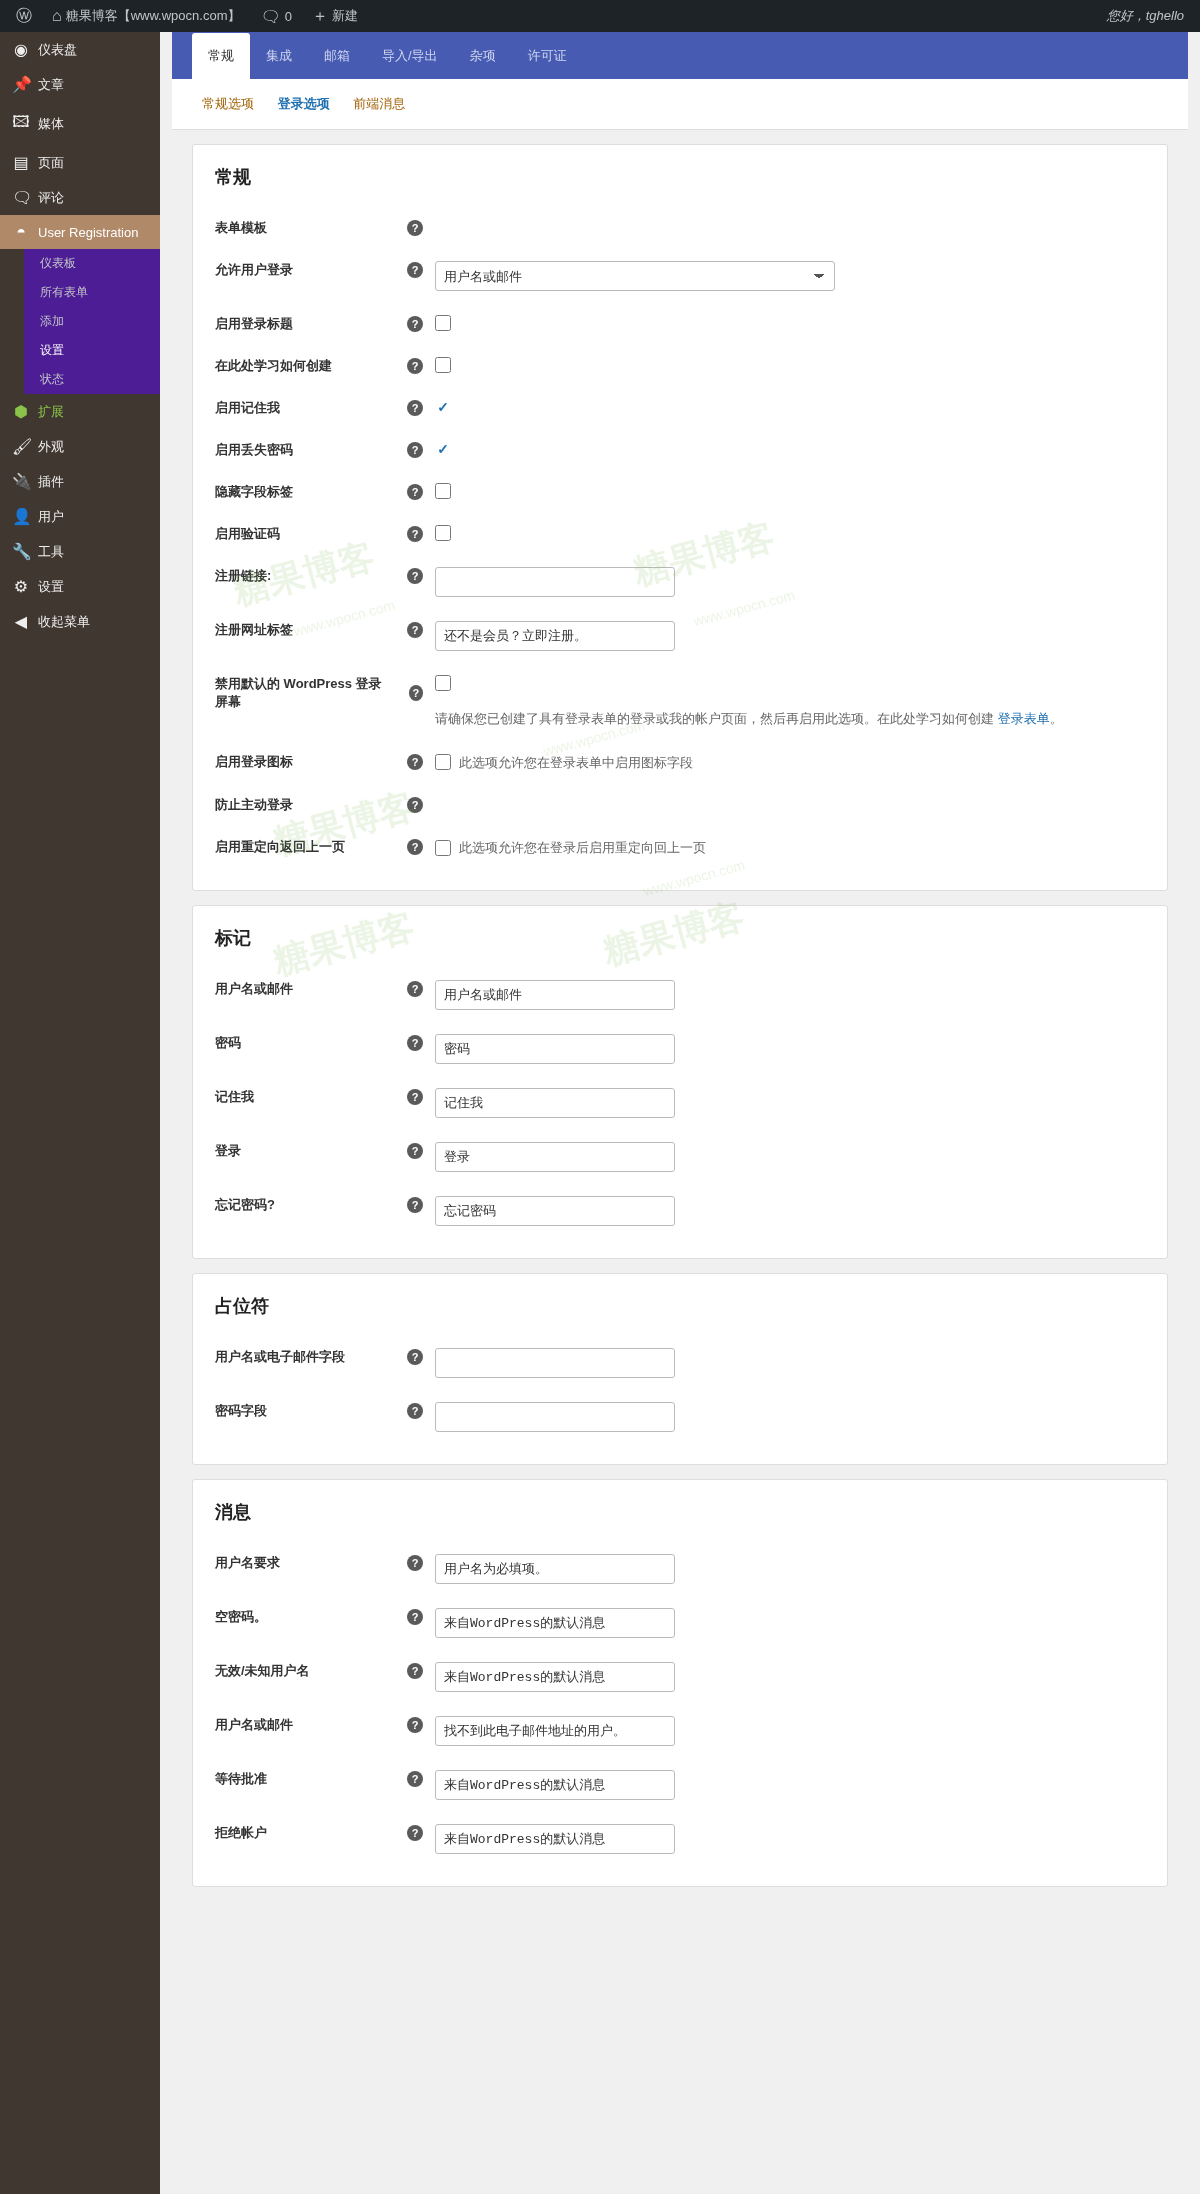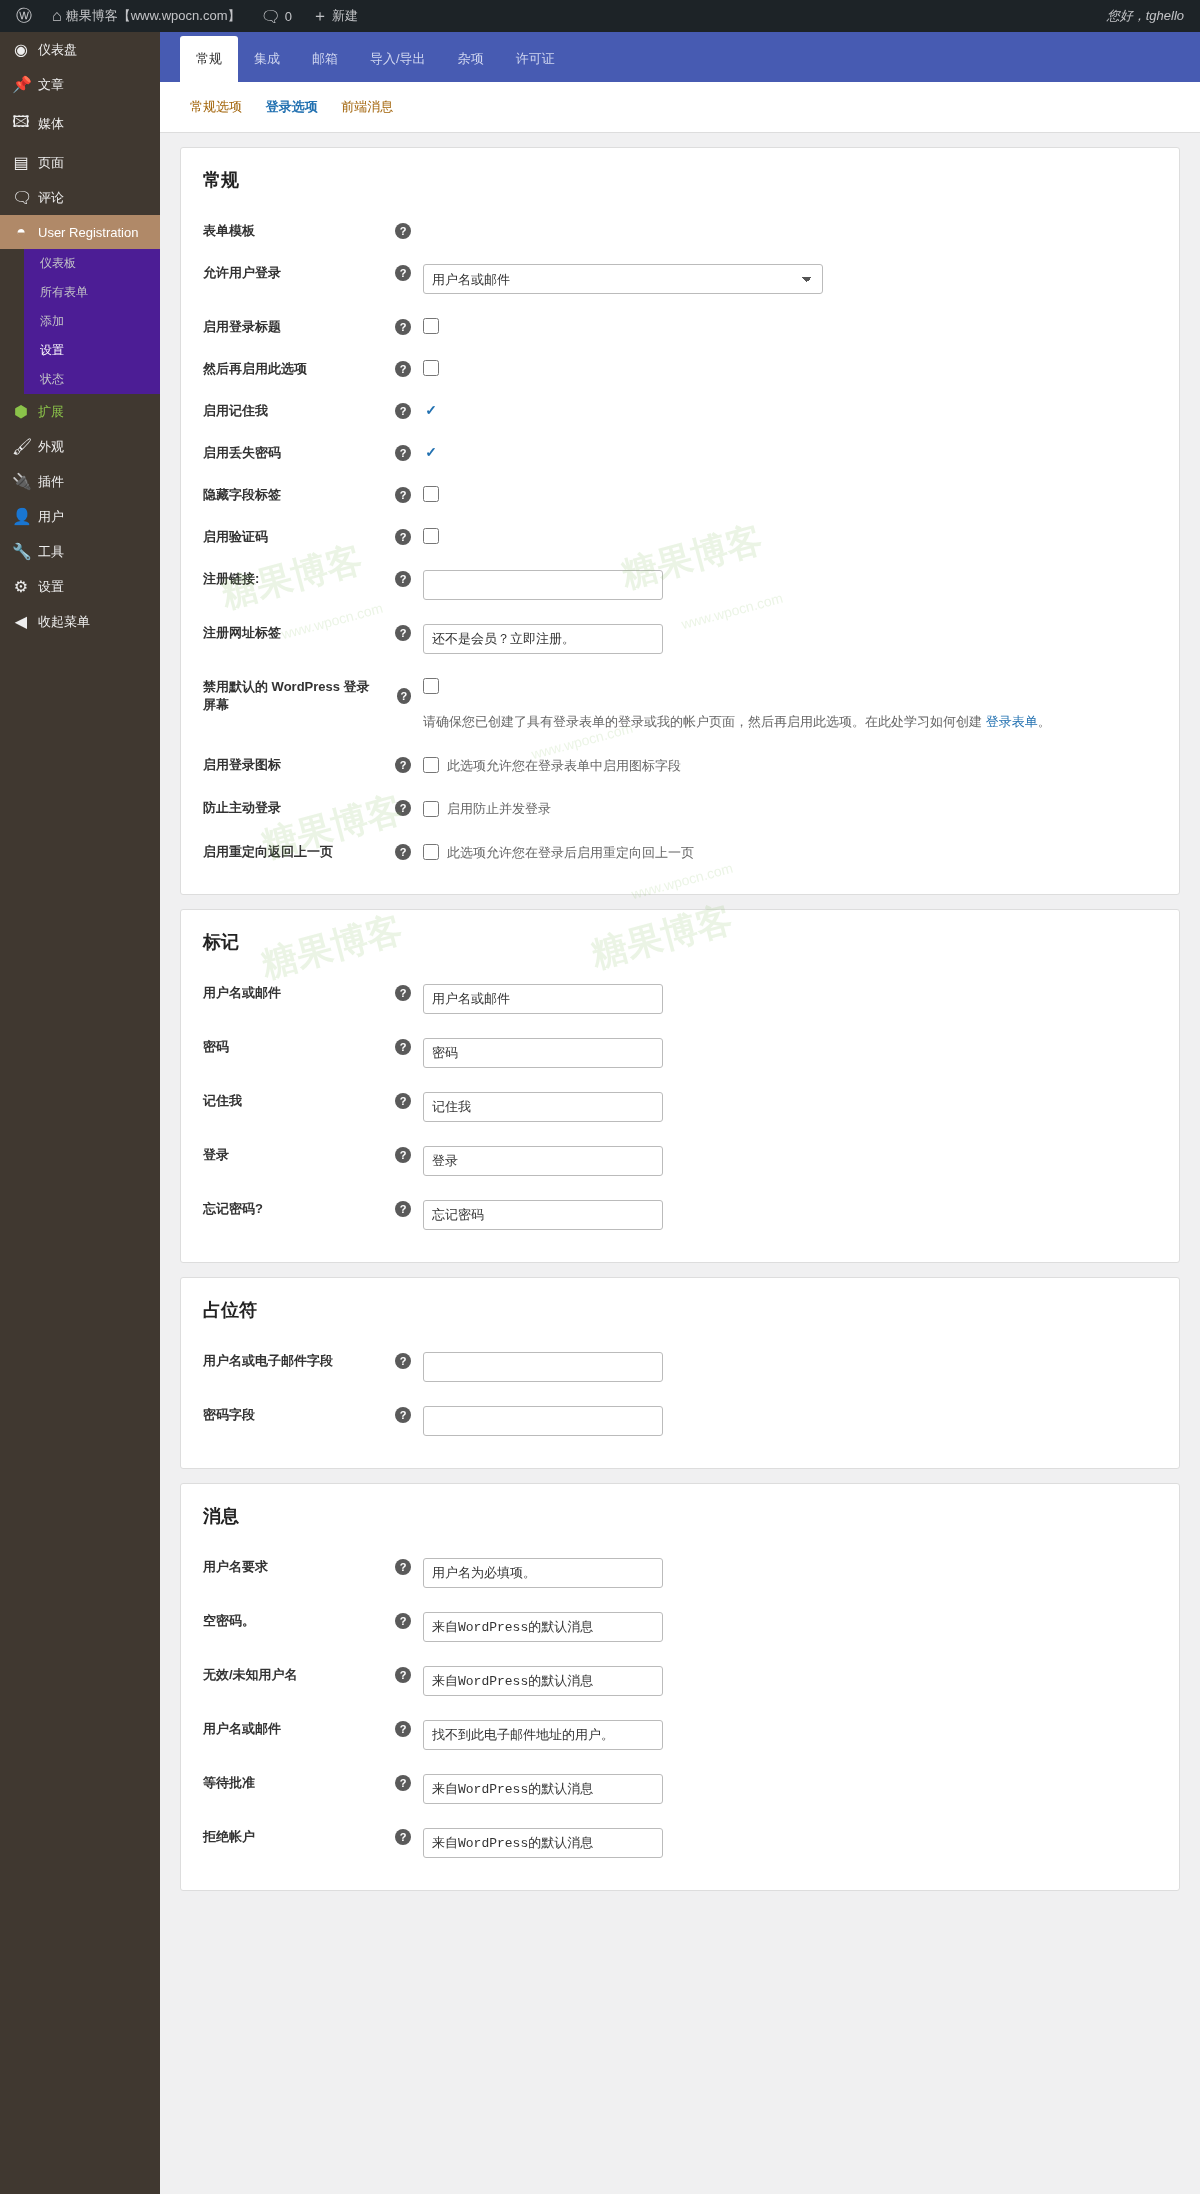--- a/index.html
+++ b/index.html
@@ -16,21 +16,21 @@
 .sidebar { position: fixed; top: 32px; left: 0; width: 160px; bottom: 0; background: #403830; color: #c3c4c7; }
 .sidebar .menu-item { display: flex; align-items: center; gap: 8px; padding: 8px 12px; font-size: 13px; cursor: pointer; color: #eee; }
 .sidebar .menu-item.active { background: #b08968; color: #fff; }
 .sidebar .menu-item .mi-icon { width: 18px; text-align: center; font-size: 16px; }
 .sidebar .submenu { background: #4c1d95; margin-left: 24px; }
 .sidebar .submenu .sm-item { padding: 6px 12px 6px 16px; font-size: 12px; color: #c3c4c7; cursor: pointer; }
 .sidebar .submenu .sm-item.current { color: #fff; font-weight: 500; }
 .sidebar .ext { color: #8bc34a; }
 
 
-.main { margin-left: 160px; margin-top: 32px; padding: 0; }
+.main { margin-left: 160px; margin-top: 17px; padding: 12px; }
 
 
 .top-tabs { background: #475bb2; display: flex; padding: 0 20px; height: 50px; align-items: flex-end; }
 .top-tabs .tab { padding: 14px 16px; color: #d0d6f0; font-size: 13px; cursor: pointer; }
 .top-tabs .tab.active { background: #fff; color: #333; border-radius: 3px 3px 0 0; }
 
 
 .sub-tabs { background: #fff; padding: 12px 20px; border-bottom: 1px solid #ddd; }
 .sub-tabs .stab { display: inline-block; padding: 4px 10px; font-size: 13px; color: #a16207; cursor: pointer; }
 .sub-tabs .stab.active { color: #2271b1; font-weight: 600; }
@@ -203,21 +203,21 @@
             <span>启用登录标题</span>
             <span class="help-icon">?</span>
           </div>
         <div class="control">
             <input type="checkbox" style="">
           </div>
       </div>
 
       <div class="row">
         <div class="label">
-            <span>然后再启用此选项</span>
+            <span>在此处学习如何创建</span>
             <span class="help-icon">?</span>
           </div>
         <div class="control">
             <input type="checkbox" style="">
           </div>
       </div>
 
       <div class="row">
         <div class="label">
             <span>启用记住我</span>
@@ -298,24 +298,20 @@
             <input type="checkbox" style="">
             <span class="desc">此选项允许您在登录表单中启用图标字段</span>
           </div>
       </div>
 
       <div class="row">
         <div class="label">
             <span>防止主动登录</span>
             <span class="help-icon">?</span>
           </div>
-        <div class="control">
-            <input type="checkbox" style="">
-            <span class="desc">启用防止并发登录</span>
-          </div>
       </div>
 
       <div class="row">
         <div class="label">
             <span>启用重定向返回上一页</span>
             <span class="help-icon">?</span>
           </div>
         <div class="control">
             <input type="checkbox" style="">
             <span class="desc">此选项允许您在登录后启用重定向回上一页</span>

